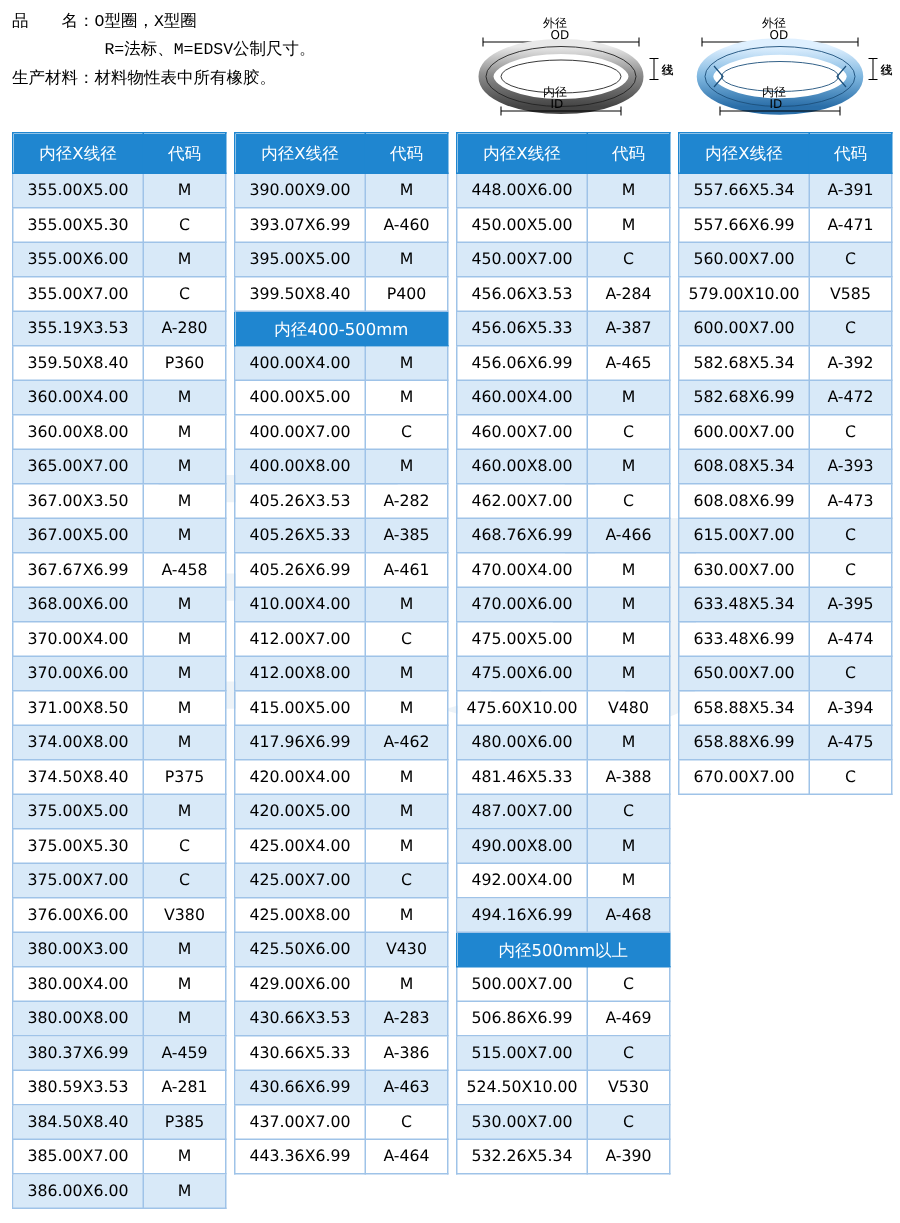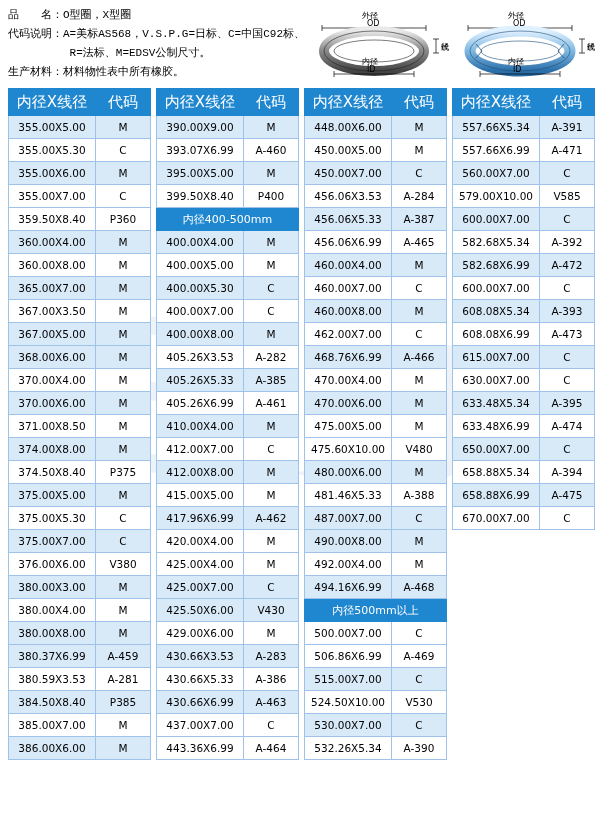--- a/index.html
+++ b/index.html
@@ -30,21 +30,21 @@
     padding:0;
     white-space:nowrap;
     overflow:hidden;
   }
   thead th{
     background:#1f86d0;
     color:#ffffff;
     font-weight:normal;
     height:26px;
     border:1px solid #1f86d0;
-    font-size:15px;
+    font-size:11px;
   }
   td.size{width:86px;}
   td.code{width:54px;}
   tr.alt td{background:#d8e9f8;}
   tr.plain td{background:#ffffff;}
   tr.section td{
     background:#1f86d0;color:#fff;border:1px solid #1f86d0;
     font-size:11px;
   }
   
@@ -65,21 +65,20 @@
 </head>
 <body>
 
 <div class="wm">
   <span>三力</span>
 </div>
 
 <div class="header">
   <div class="hdr-text">
     <div>品　　名：O型圈，X型圈</div>
-    <div>代码说明：A=美标AS568，V.S.P.G=日标、C=中国C92标、</div>
     <div>　　　　　 R=法标、M=EDSV公制尺寸。</div>
     <div>生产材料：材料物性表中所有橡胶。</div>
   </div>
 
   <div class="hdr-figs">
 
     <div class="fig">
       <svg width="132" height="78" viewBox="0 0 132 78">
         <defs>
           <linearGradient id="g1" x1="0" y1="0" x2="0" y2="1">
@@ -157,20 +156,24 @@
             <td class="code">C</td>
           </tr>
           <tr class="alt">
             <td class="size">355.00X6.00</td>
             <td class="code">M</td>
           </tr>
           <tr class="plain">
             <td class="size">355.00X7.00</td>
             <td class="code">C</td>
           </tr>
+          <tr class="alt">
+            <td class="size">355.19X3.53</td>
+            <td class="code">A-280</td>
+          </tr>
           <tr class="plain">
             <td class="size">359.50X8.40</td>
             <td class="code">P360</td>
           </tr>
           <tr class="alt">
             <td class="size">360.00X4.00</td>
             <td class="code">M</td>
           </tr>
           <tr class="plain">
             <td class="size">360.00X8.00</td>
@@ -180,20 +183,24 @@
             <td class="size">365.00X7.00</td>
             <td class="code">M</td>
           </tr>
           <tr class="plain">
             <td class="size">367.00X3.50</td>
             <td class="code">M</td>
           </tr>
           <tr class="alt">
             <td class="size">367.00X5.00</td>
             <td class="code">M</td>
+          </tr>
+          <tr class="plain">
+            <td class="size">367.67X6.99</td>
+            <td class="code">A-458</td>
           </tr>
           <tr class="alt">
             <td class="size">368.00X6.00</td>
             <td class="code">M</td>
           </tr>
           <tr class="plain">
             <td class="size">370.00X4.00</td>
             <td class="code">M</td>
           </tr>
           <tr class="alt">
@@ -292,24 +299,20 @@
             <td colspan="2">内径400-500mm</td>
           </tr>
           <tr class="alt">
             <td class="size">400.00X4.00</td>
             <td class="code">M</td>
           </tr>
           <tr class="plain">
             <td class="size">400.00X5.00</td>
             <td class="code">M</td>
           </tr>
-          <tr class="alt">
-            <td class="size">400.00X5.30</td>
-            <td class="code">C</td>
-          </tr>
           <tr class="plain">
             <td class="size">400.00X7.00</td>
             <td class="code">C</td>
           </tr>
           <tr class="alt">
             <td class="size">400.00X8.00</td>
             <td class="code">M</td>
           </tr>
           <tr class="plain">
             <td class="size">405.26X3.53</td>
@@ -340,27 +343,35 @@
             <td class="code">M</td>
           </tr>
           <tr class="alt">
             <td class="size">417.96X6.99</td>
             <td class="code">A-462</td>
           </tr>
           <tr class="plain">
             <td class="size">420.00X4.00</td>
             <td class="code">M</td>
           </tr>
+          <tr class="alt">
+            <td class="size">420.00X5.00</td>
+            <td class="code">M</td>
+          </tr>
           <tr class="plain">
             <td class="size">425.00X4.00</td>
             <td class="code">M</td>
           </tr>
           <tr class="alt">
             <td class="size">425.00X7.00</td>
             <td class="code">C</td>
+          </tr>
+          <tr class="plain">
+            <td class="size">425.00X8.00</td>
+            <td class="code">M</td>
           </tr>
           <tr class="alt">
             <td class="size">425.50X6.00</td>
             <td class="code">V430</td>
           </tr>
           <tr class="plain">
             <td class="size">429.00X6.00</td>
             <td class="code">M</td>
           </tr>
           <tr class="alt">
@@ -444,20 +455,24 @@
             <td class="code">M</td>
           </tr>
           <tr class="alt">
             <td class="size">470.00X6.00</td>
             <td class="code">M</td>
           </tr>
           <tr class="plain">
             <td class="size">475.00X5.00</td>
             <td class="code">M</td>
           </tr>
+          <tr class="alt">
+            <td class="size">475.00X6.00</td>
+            <td class="code">M</td>
+          </tr>
           <tr class="plain">
             <td class="size">475.60X10.00</td>
             <td class="code">V480</td>
           </tr>
           <tr class="alt">
             <td class="size">480.00X6.00</td>
             <td class="code">M</td>
           </tr>
           <tr class="plain">
             <td class="size">481.46X5.33</td>

